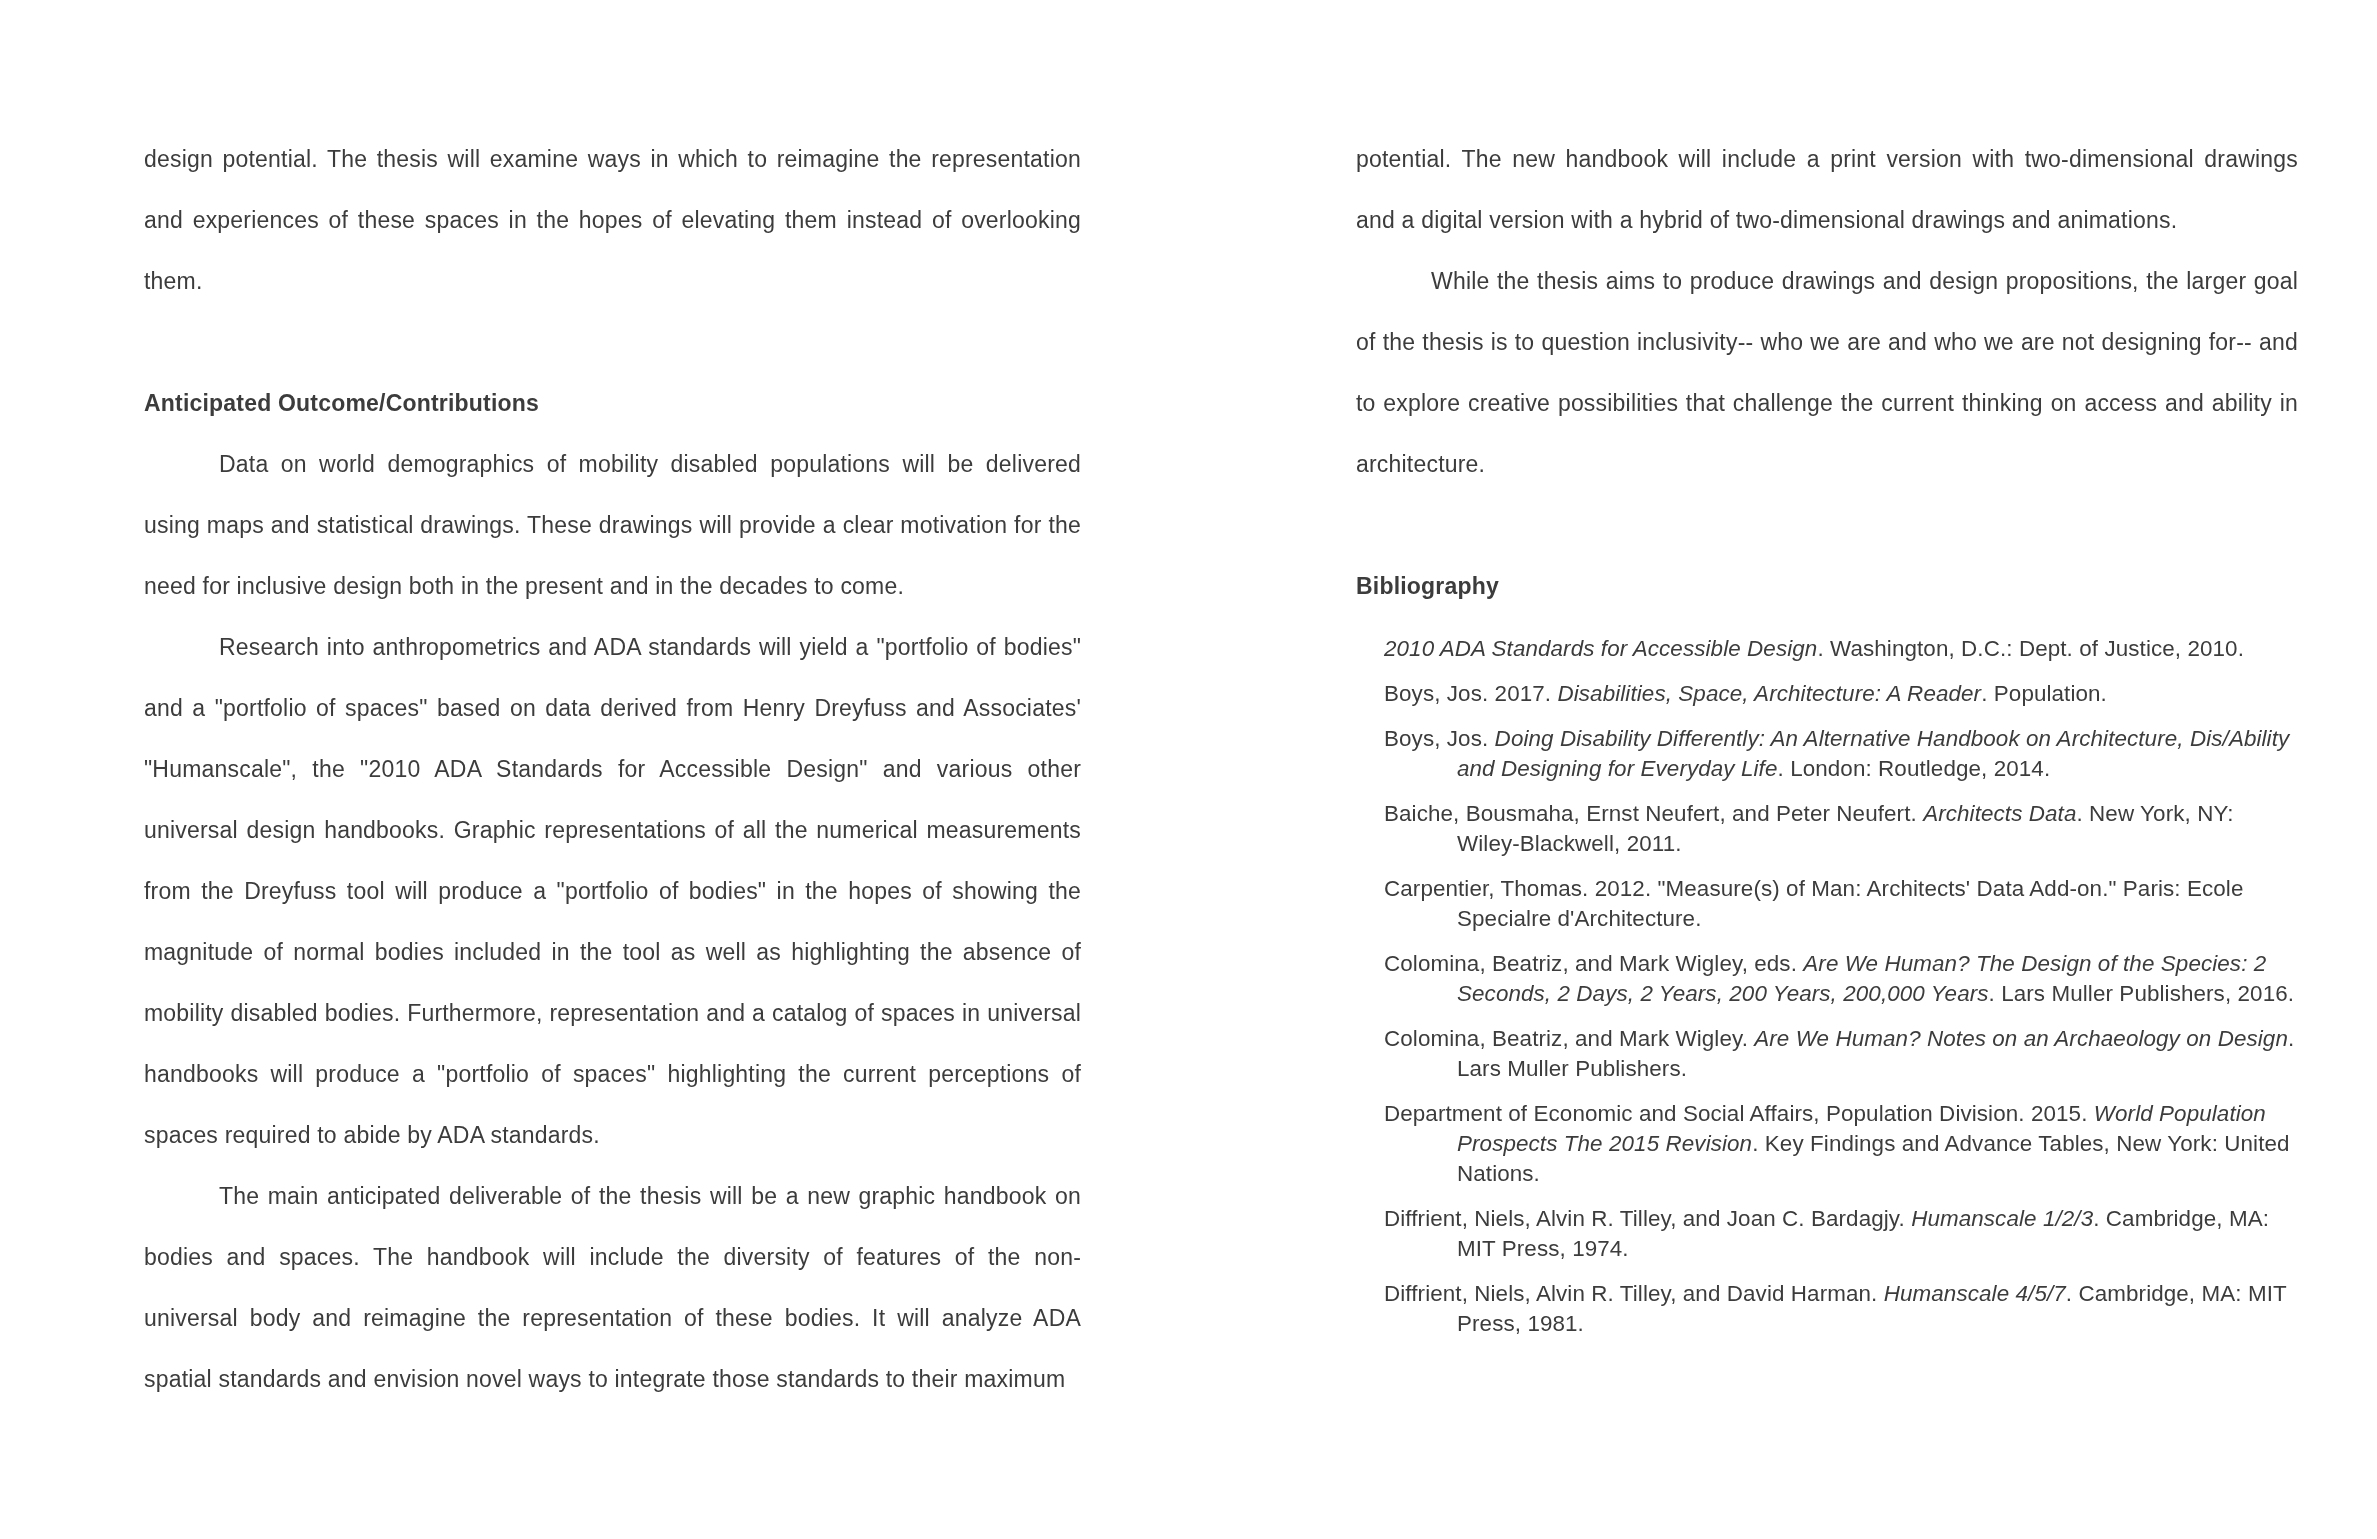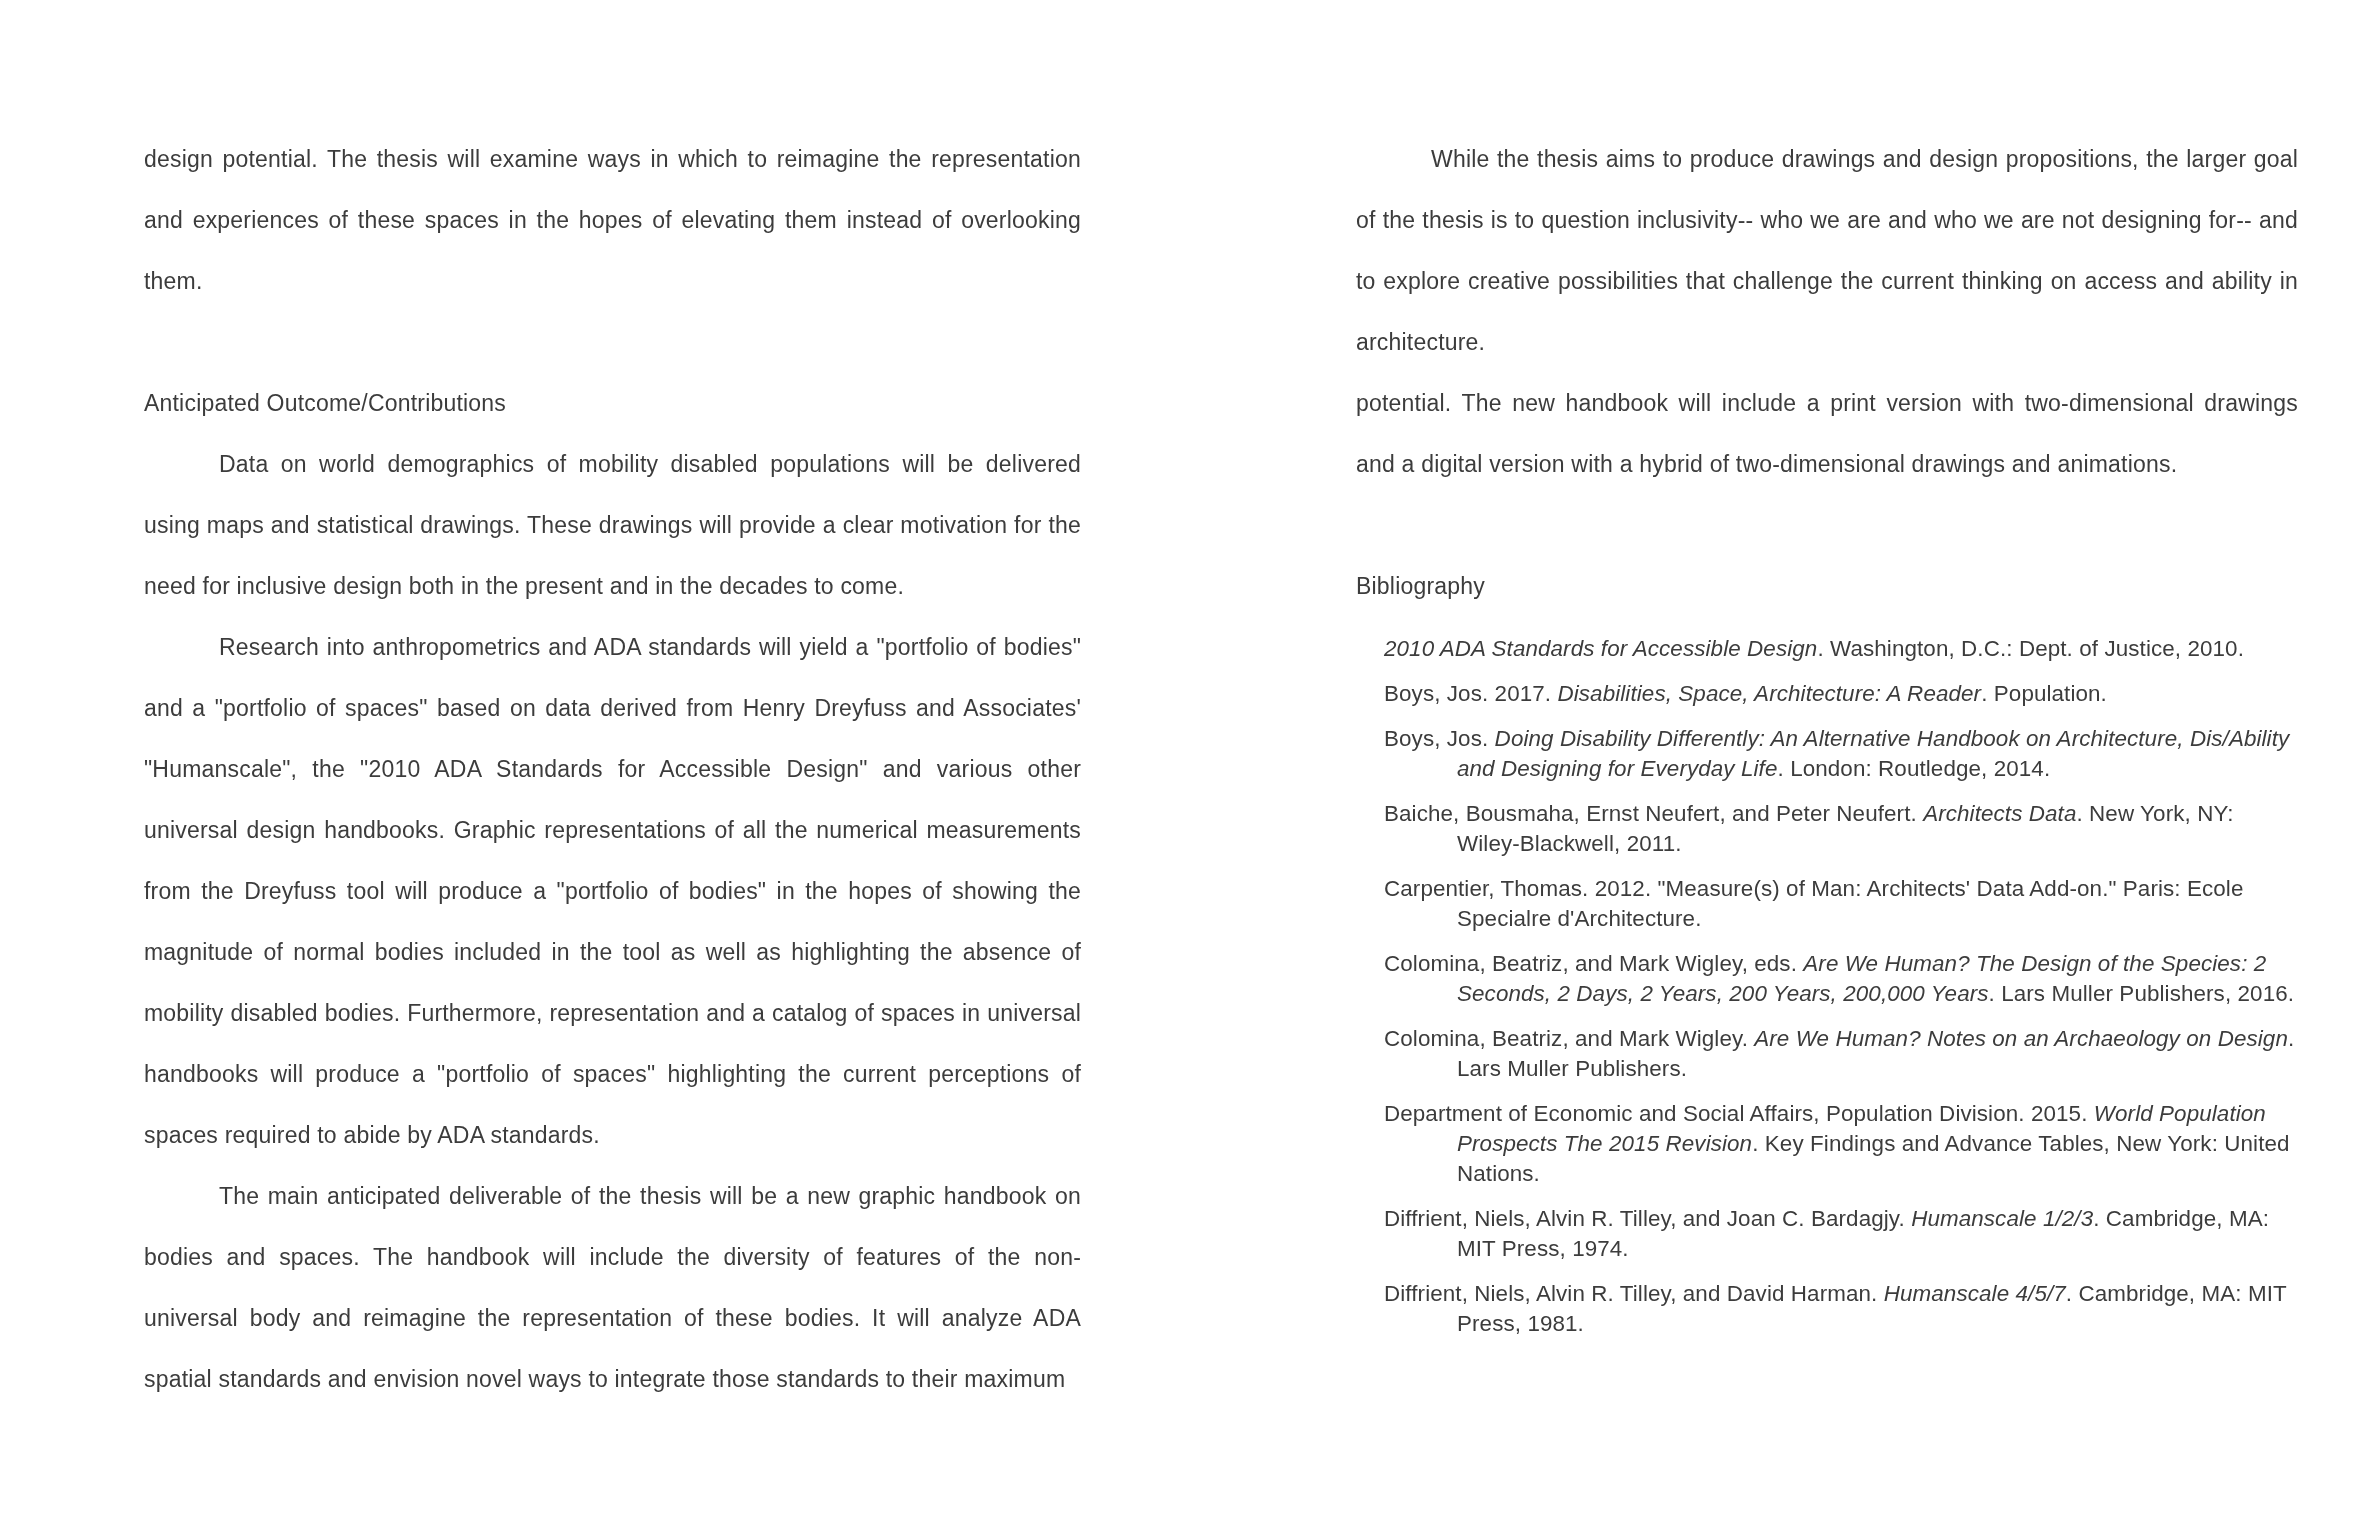--- a/index.html
+++ b/index.html
@@ -20,21 +20,21 @@
   .body-text {
     font-size: 23px;
     line-height: 61px;
     text-align: justify;
     letter-spacing: 0.2px;
   }
   .body-text.indent { text-indent: 75px; }
 
   .heading {
     font-size: 23px;
-    font-weight: normal;
+    font-weight: bold;
     line-height: 61px;
     margin-top: 61px;
     letter-spacing: 0.2px;
   }
 
   .bib-list { margin-top: 17px; }
   .bib-entry {
     font-size: 22.4px;
     line-height: 30px;
     margin-bottom: 15px;
@@ -57,23 +57,23 @@
     <h2 class="heading">Anticipated Outcome/Contributions</h2>
 
     <p class="body-text indent">Data on world demographics of mobility disabled populations will be delivered using maps and statistical drawings. These drawings will provide a clear motivation for the need for inclusive design both in the present and in the decades to come.</p>
 
     <p class="body-text indent">Research into anthropometrics and ADA standards will yield a "portfolio of bodies" and a "portfolio of spaces" based on data derived from Henry Dreyfuss and Associates' "Humanscale", the "2010 ADA Standards for Accessible Design" and various other universal design handbooks. Graphic representations of all the numerical measurements from the Dreyfuss tool will produce a "portfolio of bodies" in the hopes of showing the magnitude of normal bodies included in the tool as well as highlighting the absence of mobility disabled bodies. Furthermore, representation and a catalog of spaces in universal handbooks will produce a "portfolio of spaces" highlighting the current perceptions of spaces required to abide by ADA standards.</p>
 
     <p class="body-text indent">The main anticipated deliverable of the thesis will be a new graphic handbook on bodies and spaces. The handbook will include the diversity of features of the non-universal body and reimagine the representation of these bodies. It will analyze ADA spatial standards and envision novel ways to integrate those standards to their maximum</p>
   </div>
 
   <div class="col col-right">
+    <p class="body-text">potential. The new handbook will include a print version with two-dimensional drawings and a digital version with a hybrid of two-dimensional drawings and animations.</p>
+
     <p class="body-text indent">While the thesis aims to produce drawings and design propositions, the larger goal of the thesis is to question inclusivity-- who we are and who we are not designing for-- and to explore creative possibilities that challenge the current thinking on access and ability in architecture.</p>
-
-    <p class="body-text">potential. The new handbook will include a print version with two-dimensional drawings and a digital version with a hybrid of two-dimensional drawings and animations.</p>
 
     <h2 class="heading">Bibliography</h2>
 
     <div class="bib-list" id="bibliography">
         <div class="bib-entry"><span class="italic">2010 ADA Standards for Accessible Design</span><span>. Washington, D.C.: Dept. of Justice, 2010.</span></div>
         <div class="bib-entry"><span>Boys, Jos. 2017. </span><span class="italic">Disabilities, Space, Architecture: A Reader</span><span>. Population.</span></div>
         <div class="bib-entry"><span>Boys, Jos. </span><span class="italic">Doing Disability Differently: An Alternative Handbook on Architecture, Dis/Ability and Designing for Everyday Life</span><span>. London: Routledge, 2014.</span></div>
         <div class="bib-entry"><span>Baiche, Bousmaha, Ernst Neufert, and Peter Neufert. </span><span class="italic">Architects Data</span><span>. New York, NY: Wiley-Blackwell, 2011.</span></div>
         <div class="bib-entry"><span>Carpentier, Thomas. 2012. "Measure(s) of Man: Architects' Data Add-on." Paris: Ecole Specialre d'Architecture.</span></div>
         <div class="bib-entry"><span>Colomina, Beatriz, and Mark Wigley, eds. </span><span class="italic">Are We Human? The Design of the Species: 2 Seconds, 2 Days, 2 Years, 200 Years, 200,000 Years</span><span>. Lars Muller Publishers, 2016.</span></div>

